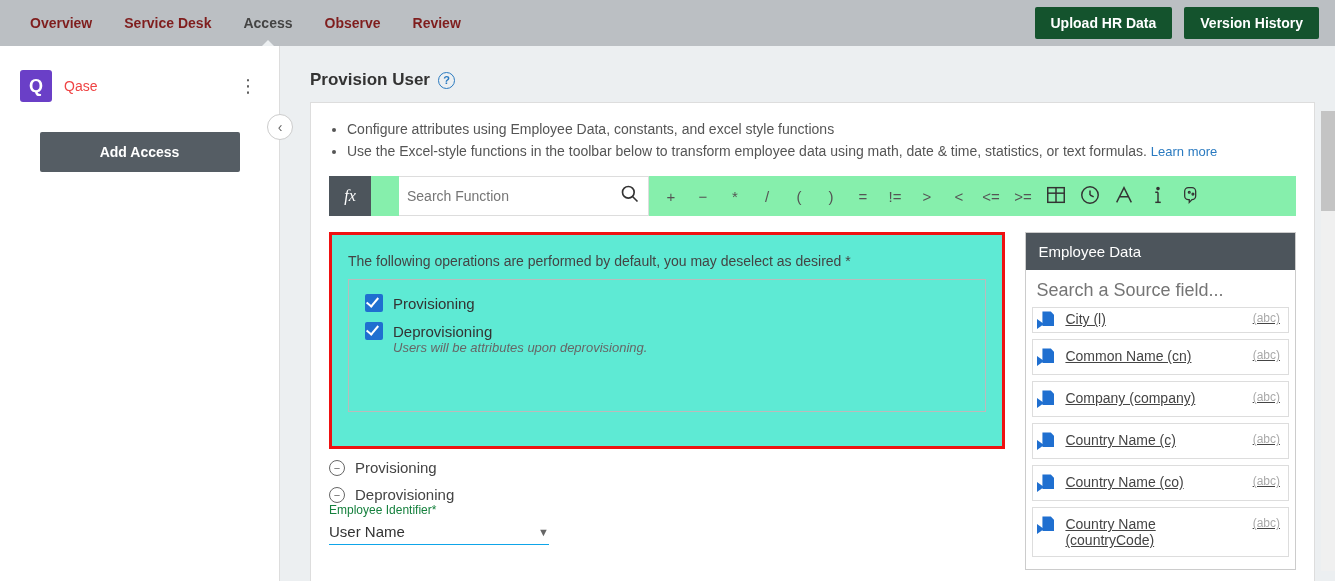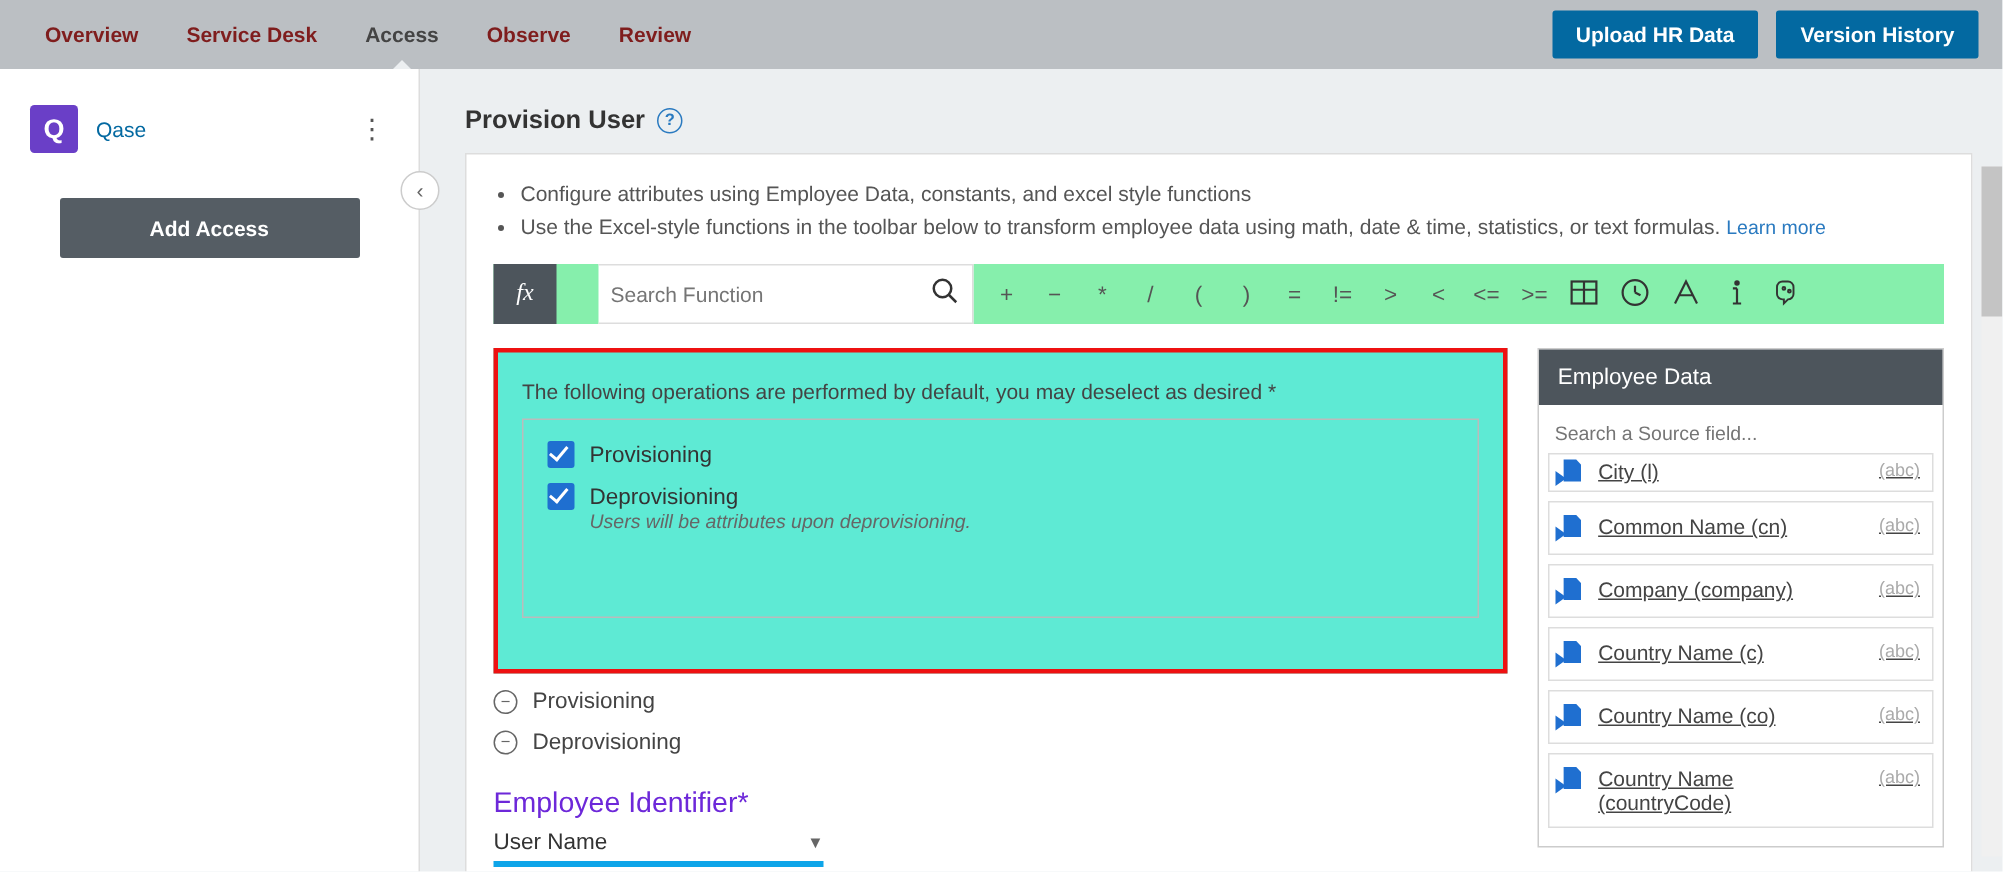--- a/index.html
+++ b/index.html
@@ -40,21 +40,21 @@
     content:"";
     position:absolute;
     bottom:-1px;left:50%;transform:translateX(-50%);
     width:0;height:0;
     border-left:7px solid transparent;
     border-right:7px solid transparent;
     border-bottom:7px solid #eceff1;
   }
   .topbar-actions { display:flex; gap:12px; }
   .btn-dark {
-    background:#0369a1;
+    background:#14532d;
     color:#fff;
     border:none;
     padding:8px 16px;
     font-size:14px;
     font-weight:600;
     border-radius:2px;
     cursor:pointer;
   }
 
   
@@ -65,21 +65,21 @@
     background:#fff;
     border-right:1px solid #ddd;
     position:relative;
     padding:20px 16px;
   }
   .app-row { display:flex; align-items:center; gap:12px; padding:4px 4px 20px;}
   .app-icon {
     width:32px;height:32px;background:#6a3fc7;border-radius:3px;
     display:flex;align-items:center;justify-content:center;color:#fff;font-weight:700;font-size:18px;
   }
-  .app-name { font-size:14px; color:#0369a1; flex:1; }
+  .app-name { font-size:14px; color:#ef4444; flex:1; }
   .kebab { width:22px;text-align:center;color:#555;font-size:18px;cursor:pointer;}
   .add-access-btn{
     display:block;
     margin:10px auto 0;
     width:200px;
     background:#555d64;
     color:#fff;border:none;
     padding:12px 0;
     font-size:14px;font-weight:600;
     border-radius:2px;cursor:pointer;
@@ -156,39 +156,39 @@
   .chk-note{font-size:13px;font-style:italic;color:#666;margin-left:28px;margin-top:-4px;}
 
   .collapse-line{
     display:flex;align-items:center;gap:10px;margin-top:10px;color:#444;font-size:15px;
   }
   .minus-circ{
     width:16px;height:16px;border:1.5px solid #666;border-radius:50%;
     display:flex;align-items:center;justify-content:center;font-size:11px;line-height:0;color:#666;cursor:pointer;
   }
 
-  .field-label{font-size:19px;color:#6d28d9;margin-top:22px;}
+  .field-label{font-size:12px;color:#15803d;}
   .select-fake{
-    border-bottom:4px solid #0ea5e9;width:220px;padding:6px 0 4px;
+    border-bottom:1px solid #0ea5e9;width:220px;padding:6px 0 4px;
     display:flex;justify-content:space-between;align-items:center;color:#333;font-size:15px;cursor:pointer;
   }
   .caret-down{font-size:11px;color:#666;}
 
   
   .panel{
     border:1px solid #ccc;background:#fff;
   }
   .panel-head{
     background:#4d555c;color:#fff;font-size:15px;padding:10px 12px;
   }
   .panel-search{
     padding:10px 10px 6px;
   }
   .panel-search input{
-    width:100%;border:none;outline:none;font-size:13px;color:#777;
+    width:100%;border:none;outline:none;font-size:18px;color:#777;
   }
   .field-list{padding:0 6px 6px;}
   .field-item{
     border:1px solid #ddd;margin-bottom:6px;padding:8px 8px 8px 6px;
     display:flex;gap:10px;font-size:14px;color:#444;cursor:grab;text-decoration:underline;
   }
   .field-icon{
     width:16px;height:18px;position:relative;flex-shrink:0;
   }
   .field-icon .page{

